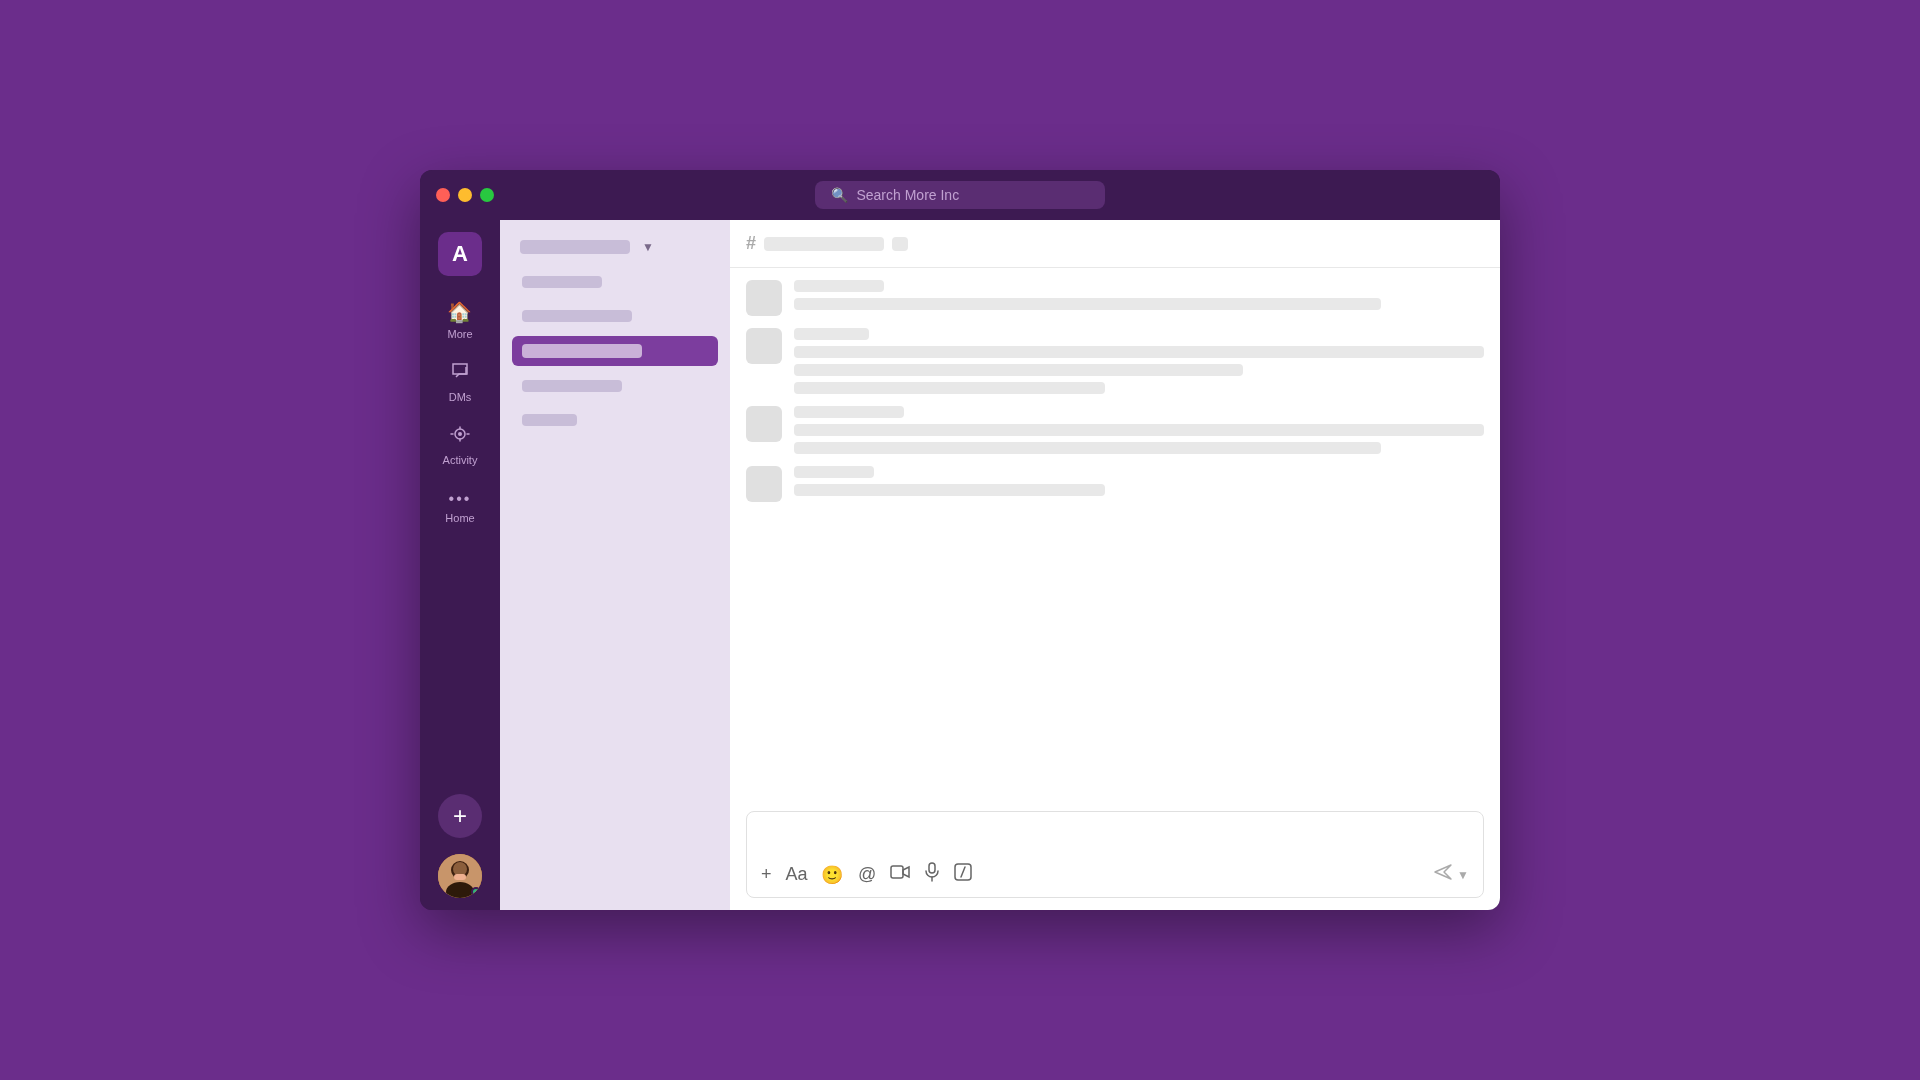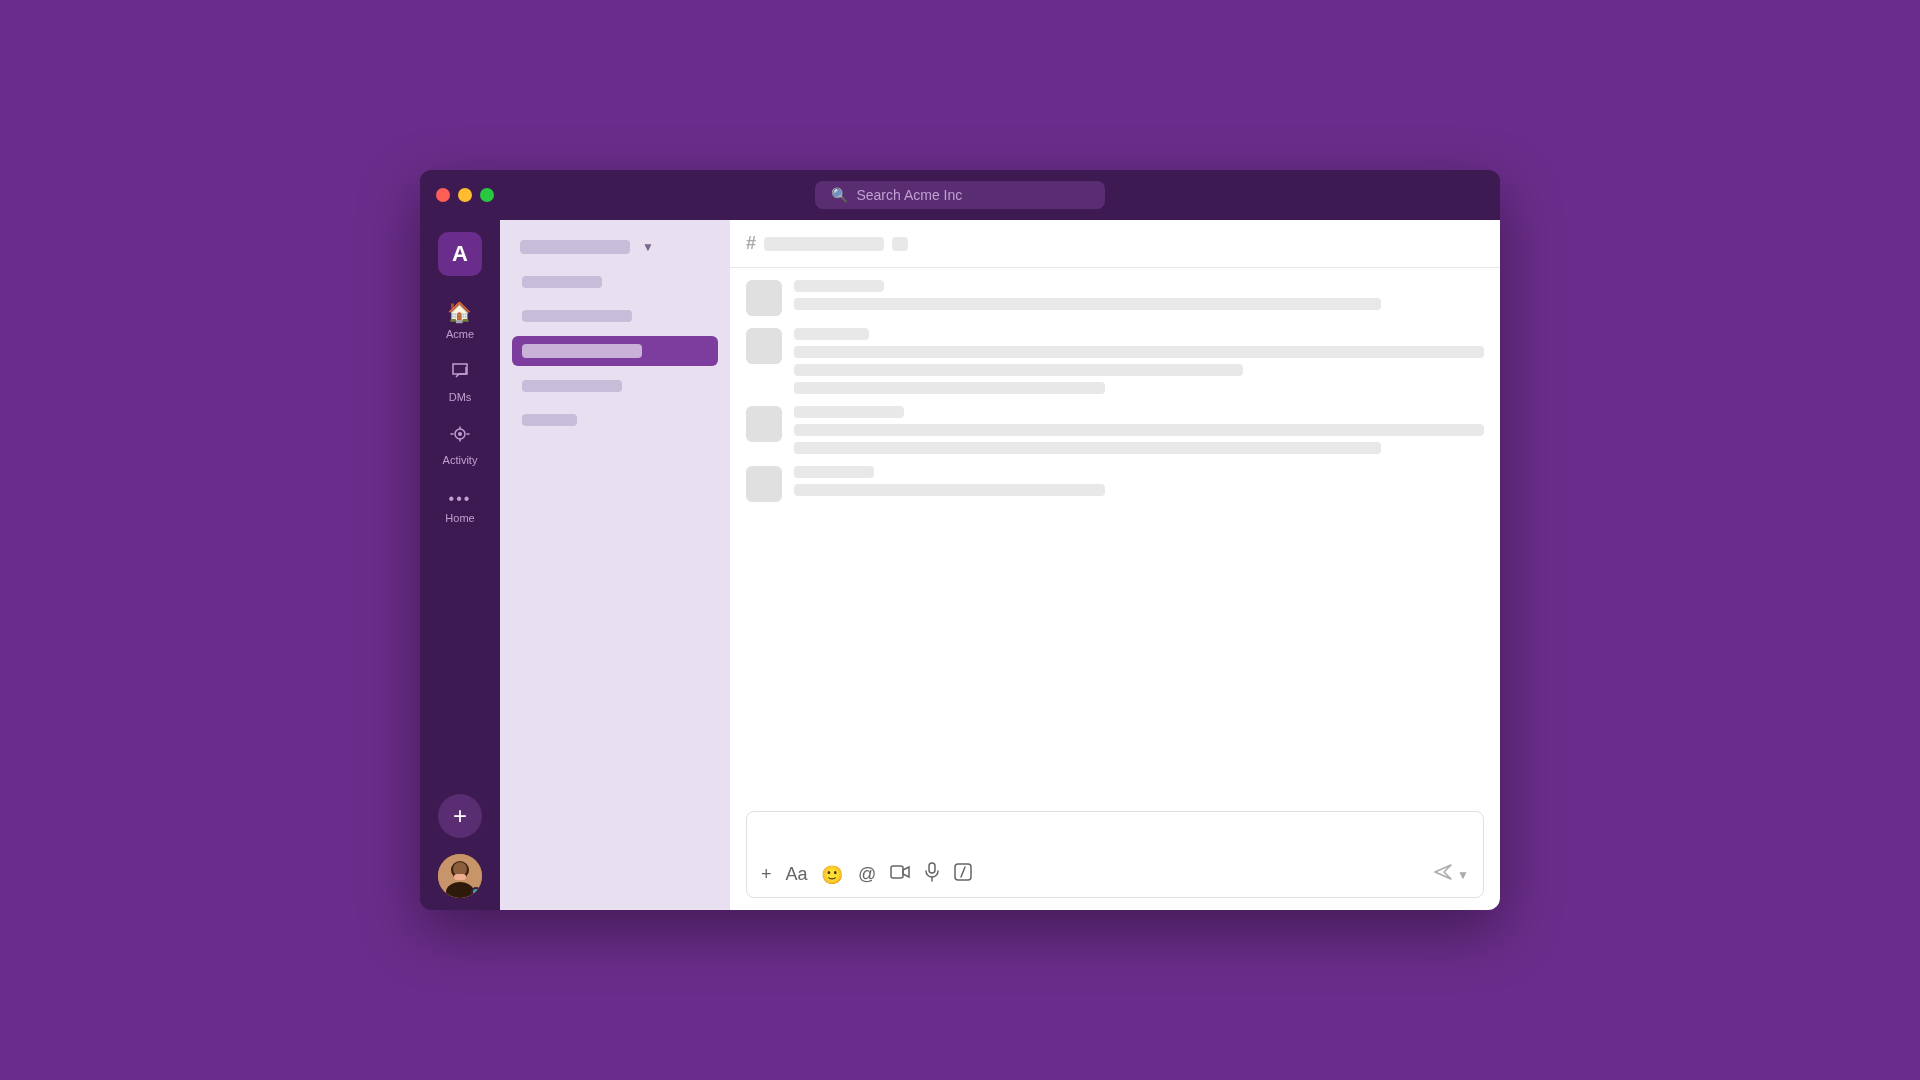--- a/index.html
+++ b/index.html
@@ -386,32 +386,32 @@
 <div class="app-window">
 
   <div class="title-bar">
     <div class="window-controls">
       <button class="control-btn control-close"></button>
       <button class="control-btn control-minimize"></button>
       <button class="control-btn control-maximize"></button>
     </div>
     <div class="search-bar">
       <span class="search-icon-svg">🔍</span>
-      <span class="search-text">Search Acme Inc</span>
+      <span class="search-text">Search More Inc</span>
     </div>
   </div>
 
   <div class="main-content">
 
     <div class="icon-nav">
       <div class="workspace-avatar">A</div>
 
       <div class="nav-item">
         <span class="nav-icon">🏠</span>
-        <span class="nav-label">Acme</span>
+        <span class="nav-label">More</span>
       </div>
 
       <div class="nav-item">
         <span class="nav-icon">
           <svg width="22" height="22" viewBox="0 0 22 22" fill="none">
             <path d="M4 4h14v10H4z" rx="2" stroke="#c0a0d0" stroke-width="1.5" fill="none"></path>
             <path d="M7 17l3-3h7V7" stroke="#c0a0d0" stroke-width="1.5" fill="none"></path>
           </svg>
         </span>
         <span class="nav-label">DMs</span>

